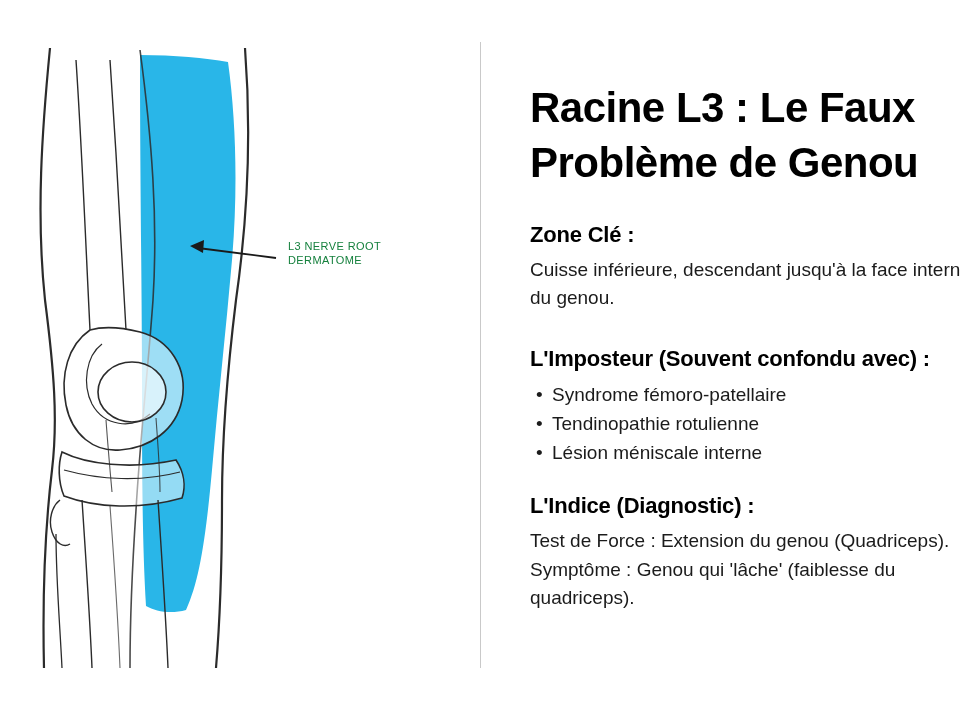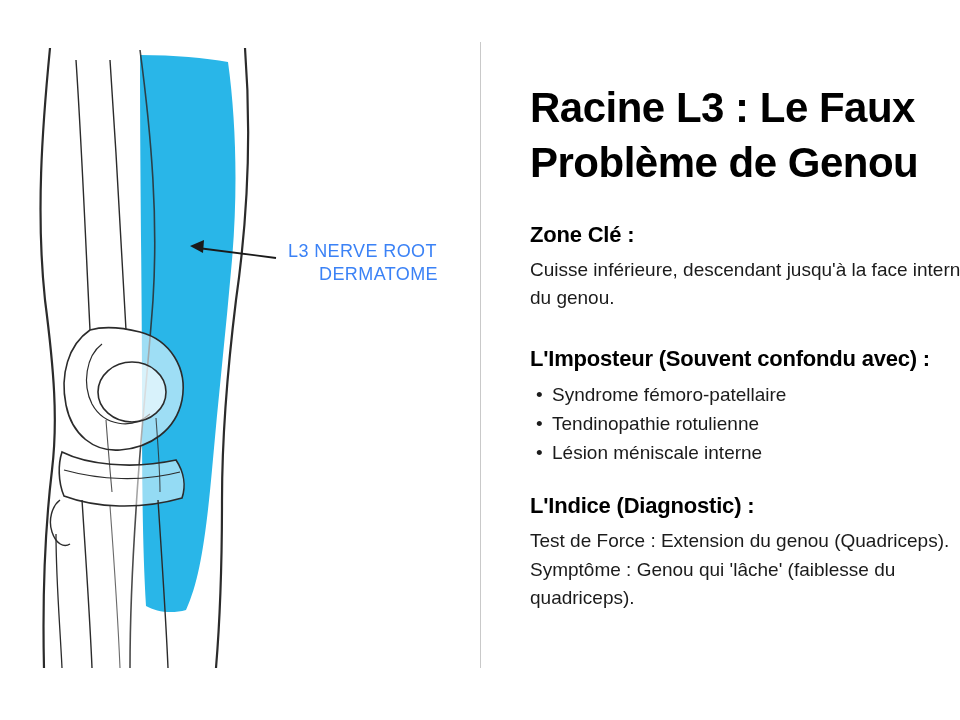--- a/index.html
+++ b/index.html
@@ -36,27 +36,27 @@
     left: -10px;
     top: 0;
     width: 500px;
     height: 720px;
   }
   .annotation {
     position: absolute;
     left: 288px;
     top: 240px;
     width: 150px;
-    font-size: 18px;
+    font-size: 11px;
     letter-spacing: 0.4px;
     line-height: 1.25;
-    color: #3b82f6;
+    color: #15803d;
     font-weight: 400;
   }
-  .annotation .line2 { display: block; text-align: right; }
+  .annotation .line2 { display: block; }
 
   
   .divider {
     position: absolute;
     left: 480px;
     top: 42px;
     width: 1px;
     height: 626px;
     background: #c9c9c9;
   }

